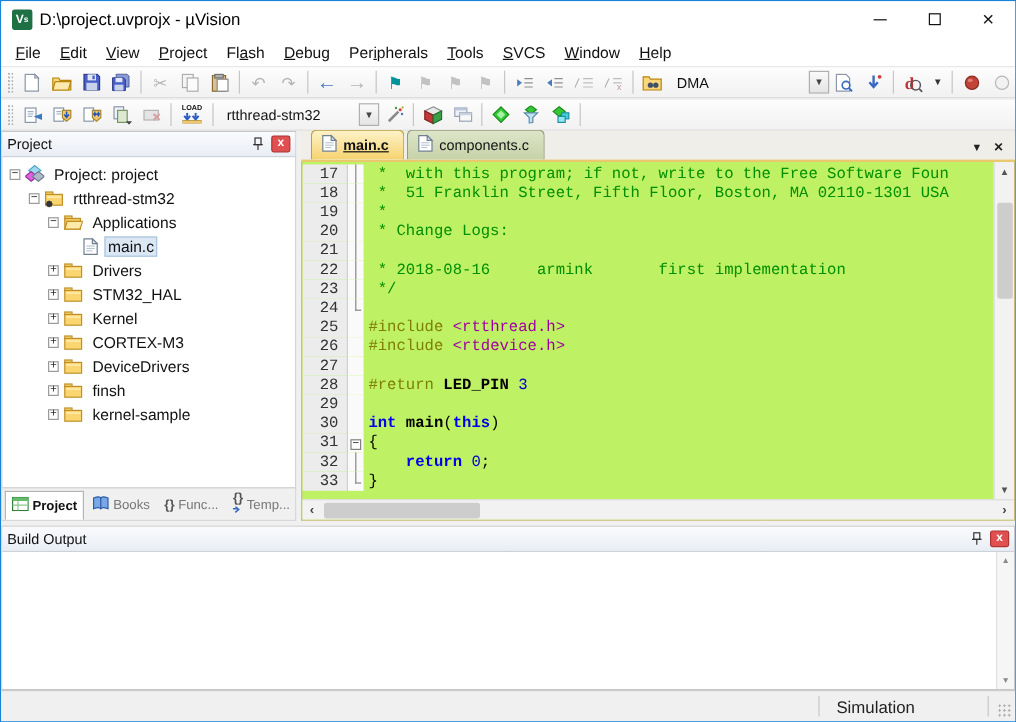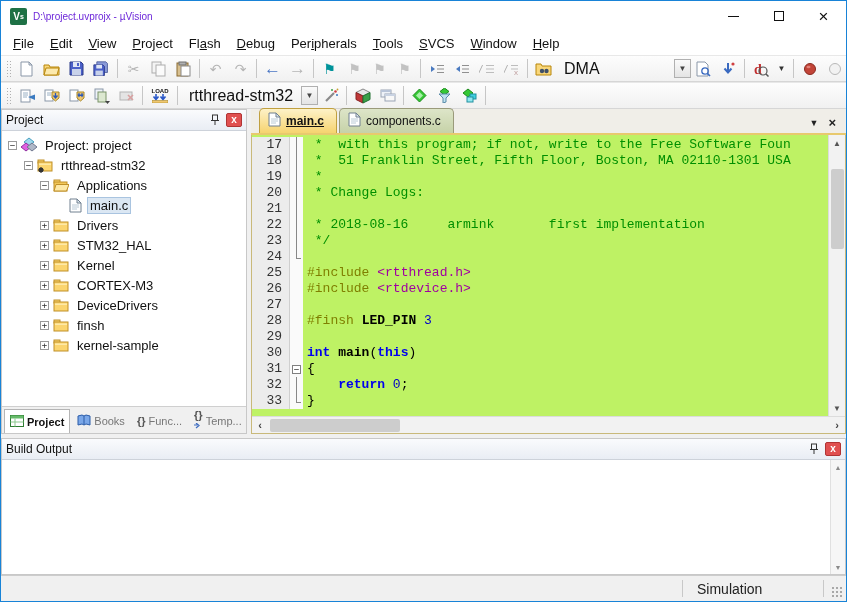--- a/index.html
+++ b/index.html
@@ -3,42 +3,42 @@
 <meta charset="utf-8">
 <style>
   html,body{margin:0;padding:0;background:#888;}
   *{box-sizing:border-box;}
   .win{width:847px;height:602px;background:#fff;border:1px solid #1883d7;
        font-family:"Liberation Sans",sans-serif;display:flex;flex-direction:column;overflow:hidden;position:relative;}
   
   .titlebar{height:30px;display:flex;align-items:center;background:#fff;flex:0 0 30px;}
   .appicon{width:17px;height:17px;margin:0 6px 0 9px;background:#1e7145;border-radius:2px;
            color:#fff;font-size:10px;font-weight:bold;display:flex;align-items:center;justify-content:center;}
-  .title-text{font-size:10px;color:#6d28d9;}
+  .title-text{font-size:14px;color:#000000;}
   .win-ctrls{margin-left:auto;display:flex;height:100%;}
   .wbtn{width:45px;height:100%;display:flex;align-items:center;justify-content:center;color:#111;}
   .glyph-min{width:11px;border-top:1px solid #111;display:block;}
   .glyph-max{width:10px;height:10px;border:1px solid #111;display:block;}
   .glyph-close{font-size:17px;line-height:1;}
   
   .menubar{height:24px;display:flex;align-items:center;background:#fff;font-size:13px;flex:0 0 24px;padding-left:4px;}
   .menu-item{padding:3px 8px;color:#111;}
   .menu-item u{text-decoration:underline;}
   
   .toolbar{height:27px;flex:0 0 27px;display:flex;align-items:center;background:linear-gradient(#fdfdfd,#f1f1f1);
            border-top:1px solid #e8e8e8;border-bottom:1px solid #d6d6d6;padding:0 2px;overflow:hidden;white-space:nowrap;}
   .grip{width:5px;height:18px;margin:0 3px;background-image:radial-gradient(#b0b0b0 35%,transparent 40%);
         background-size:3px 3px;flex:0 0 5px;}
   .tbtn{width:25px;height:23px;display:inline-flex;align-items:center;justify-content:center;flex:0 0 auto;}
   .tbtn.narrow{width:17px;}
   .tsep{width:1px;height:19px;background:#c6c6c6;margin:0 3px;flex:0 0 1px;}
   .gchar{font-size:14px;line-height:1;}
   .gray{color:#b5b5b5;} .teal{color:#00939a;} .blue{color:#4a76c4;} .dim{color:#c2c2c2;}
   .combo{display:inline-flex;align-items:center;height:21px;flex:0 0 auto;}
-  .combo .cval{font-size:16px;color:#111;padding:0 8px;min-width:118px;}
+  .combo .cval{font-size:12px;color:#111;padding:0 8px;min-width:118px;}
   .combo .cbtn{width:17px;height:19px;border:1px solid #b0b0b0;background:linear-gradient(#fafafa,#e4e4e4);
                display:flex;align-items:center;justify-content:center;font-size:8px;color:#444;}
   .loadbtn{display:inline-flex;flex-direction:column;align-items:center;width:28px;height:23px;justify-content:center;}
   .loadbtn .ltxt{font-size:6px;font-weight:bold;color:#111;line-height:6px;letter-spacing:0;}
   
   .main{flex:0 0 325px;display:flex;background:#f0f0f0;}
   .left{width:246px;flex:0 0 246px;display:flex;flex-direction:column;background:#fff;border:1px solid #c8c8c8;}
   .panel-head{height:21px;flex:0 0 21px;background:linear-gradient(#fafbfd,#e9edf4);border-bottom:1px solid #cdd2da;
               display:flex;align-items:center;font-size:12px;color:#111;padding:0 4px;}
   .panel-head .ph-title{flex:1;}
@@ -614,21 +614,21 @@
               <div class="cline"><span class="lno">18</span><span class="fold fl"></span><span class="ctext"><span class="sc-c"> *  51 Franklin Street, Fifth Floor, Boston, MA 02110-1301 USA</span></span></div>
               <div class="cline"><span class="lno">19</span><span class="fold fl"></span><span class="ctext"><span class="sc-c"> *</span></span></div>
               <div class="cline"><span class="lno">20</span><span class="fold fl"></span><span class="ctext"><span class="sc-c"> * Change Logs:</span></span></div>
               <div class="cline"><span class="lno">21</span><span class="fold fl"></span></div>
               <div class="cline"><span class="lno">22</span><span class="fold fl"></span><span class="ctext"><span class="sc-c"> * 2018-08-16     armink       first implementation</span></span></div>
               <div class="cline"><span class="lno">23</span><span class="fold fl"></span><span class="ctext"><span class="sc-c"> */</span></span></div>
               <div class="cline"><span class="lno">24</span><span class="fold fe"></span><span class="ctext"></span></div>
               <div class="cline"><span class="lno">25</span><span class="fold"></span><span class="ctext"><span class="sc-d">#include</span><span class="sc-p"> </span><span class="sc-s">&lt;rtthread.h&gt;</span></span></div>
               <div class="cline"><span class="lno">26</span><span class="fold"></span><span class="ctext"><span class="sc-d">#include</span><span class="sc-p"> </span><span class="sc-s">&lt;rtdevice.h&gt;</span></span></div>
               <div class="cline"><span class="lno">27</span><span class="fold"></span><span class="ctext"></span></div>
-              <div class="cline"><span class="lno">28</span><span class="fold"></span><span class="ctext"><span class="sc-d">#finsh</span><span class="sc-p"> </span><span class="sc-i">LED_PIN</span><span class="sc-p"> </span><span class="sc-n">3</span></span></div>
+              <div class="cline"><span class="lno">28</span><span class="fold"></span><span class="ctext"><span class="sc-d">#return</span><span class="sc-p"> </span><span class="sc-i">LED_PIN</span><span class="sc-p"> </span><span class="sc-n">3</span></span></div>
               <div class="cline"><span class="lno">29</span><span class="fold"></span><span class="ctext"></span></div>
               <div class="cline"><span class="lno">30</span><span class="fold"></span><span class="ctext"><span class="sc-k">int</span><span class="sc-p"> </span><span class="sc-i">main</span><span class="sc-p">(</span><span class="sc-k">this</span><span class="sc-p">)</span></span></div>
               <div class="cline"><span class="lno">31</span><span class="fold"><span class="fbox">−</span></span><span class="ctext"><span class="sc-p">{</span></span></div>
               <div class="cline"><span class="lno">32</span><span class="fold fl"></span><span class="ctext"><span class="sc-p">    </span><span class="sc-k">return</span><span class="sc-p"> </span><span class="sc-n">0</span><span class="sc-p">;</span></span></div>
               <div class="cline"><span class="lno">33</span><span class="fold fe"></span><span class="ctext"><span class="sc-p">}</span></span></div>
             </div>
           <div class="vscroll">
             <div class="sarrow">▲</div>
             <div class="vthumb"></div>
             <div class="vfill"></div>

